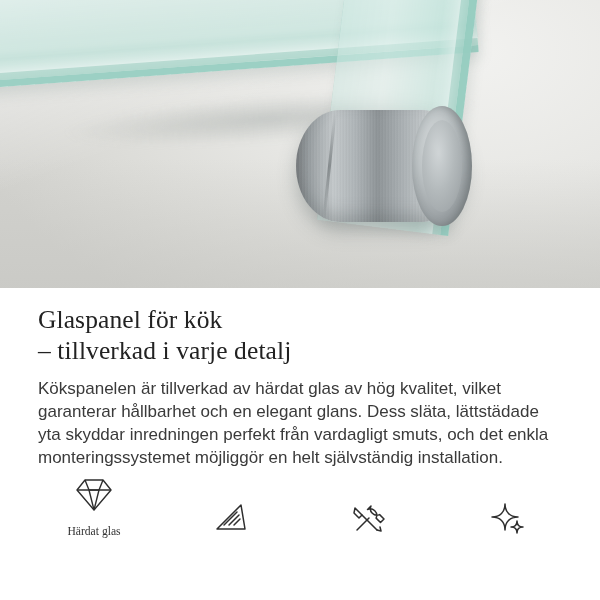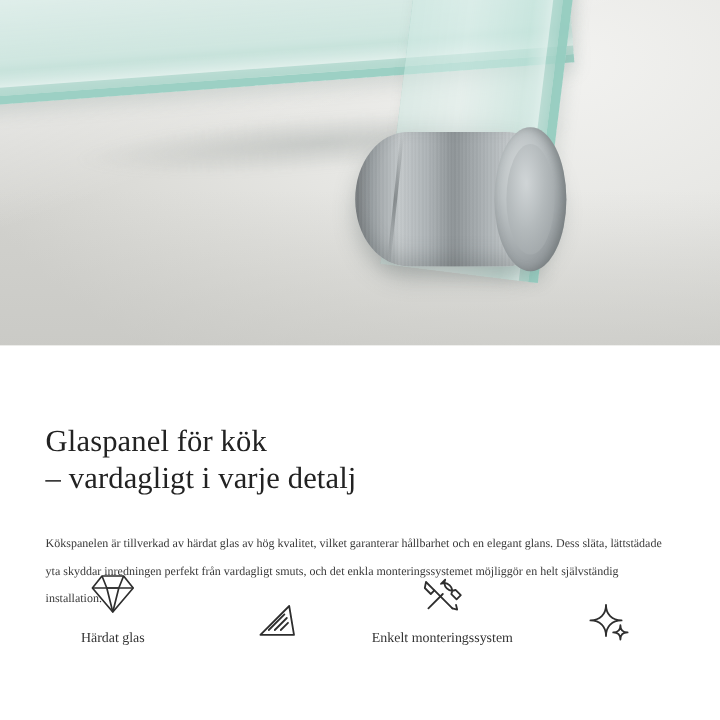--- a/index.html
+++ b/index.html
@@ -182,28 +182,27 @@
   }
 
   .headline {
     font-family: "Liberation Serif", serif;
     font-size: 25.5px;
     line-height: 31px;
     color: #222222;
     font-weight: 400;
     padding-top: 16px;
     letter-spacing: 0.1px;
-    margin-top: 48px;
   }
   .headline .line2 { display: block; }
 
   .body-copy {
-    margin-top: 28px;
-    font-family: Liberation Serif, serif;
-    font-size: 10px;
+    margin-top: 11px;
+    font-family: Liberation Sans, sans-serif;
+    font-size: 17px;
     line-height: 23px;
     color: #3a3a3a;
     max-width: 528px;
   }
 
   
   .features {
     position: absolute;
     left: 26px;
     top: 186px;
@@ -250,21 +249,21 @@
       <div class="standoff-cap">
         <div class="standoff-cap-inner"></div>
       </div>
     </div>
   </div>
 
   <div class="content">
 
     <h1 class="headline">
       <span>Glaspanel för kök</span>
-      <span class="line2">– vardagligt i varje detalj</span>
+      <span class="line2">– tillverkad i varje detalj</span>
     </h1>
 
     <p class="body-copy">Kökspanelen är tillverkad av härdat glas av hög kvalitet, vilket garanterar hållbarhet och en elegant glans. Dess släta, lättstädade yta skyddar inredningen perfekt från vardagligt smuts, och det enkla monteringssystemet möjliggör en helt självständig installation.</p>
 
     <div class="features">
 
       <div class="feature">
         <div class="feature-icon">
           <svg width="40" height="36" viewBox="0 0 40 36" fill="none" stroke="#2e2e2e" stroke-width="1.4" stroke-linejoin="round">
             <path d="M11 3 H29 L37 13 L20 33 L3 13 Z"></path>
@@ -291,21 +290,20 @@
       <div class="feature">
         <div class="feature-icon">
           <svg width="40" height="36" viewBox="0 0 40 36" fill="none" stroke="#2e2e2e" stroke-width="1.5" stroke-linecap="round" stroke-linejoin="round">
             <path d="M22 6 a6.5 6.5 0 0 0 8.6 8.6 L35 19 l-3.5 3.5 -4.4-4.4 A6.5 6.5 0 0 0 18.5 9.5 Z"></path>
             <path d="M8 30 L20 18"></path>
             <path d="M6 8 L13 15 L10 18 L5 13 Z"></path>
             <path d="M13 15 L28 30"></path>
             <path d="M28 30 l4 1 -1 -4"></path>
           </svg>
         </div>
-        <div class="feature-label">Enkelt monteringssystem</div>
       </div>
 
       <div class="feature">
         <div class="feature-icon">
           <svg width="40" height="36" viewBox="0 0 40 36" fill="none" stroke="#2e2e2e" stroke-width="1.5" stroke-linecap="round" stroke-linejoin="round">
             <path d="M19 4 C19 12 14 17 6 17 C14 17 19 22 19 30 C19 22 24 17 32 17 C24 17 19 12 19 4 Z"></path>
             <path d="M31 21 C31 25 29 27 25 27 C29 27 31 29 31 33 C31 29 33 27 37 27 C33 27 31 25 31 21 Z"></path>
           </svg>
         </div>
       </div>

